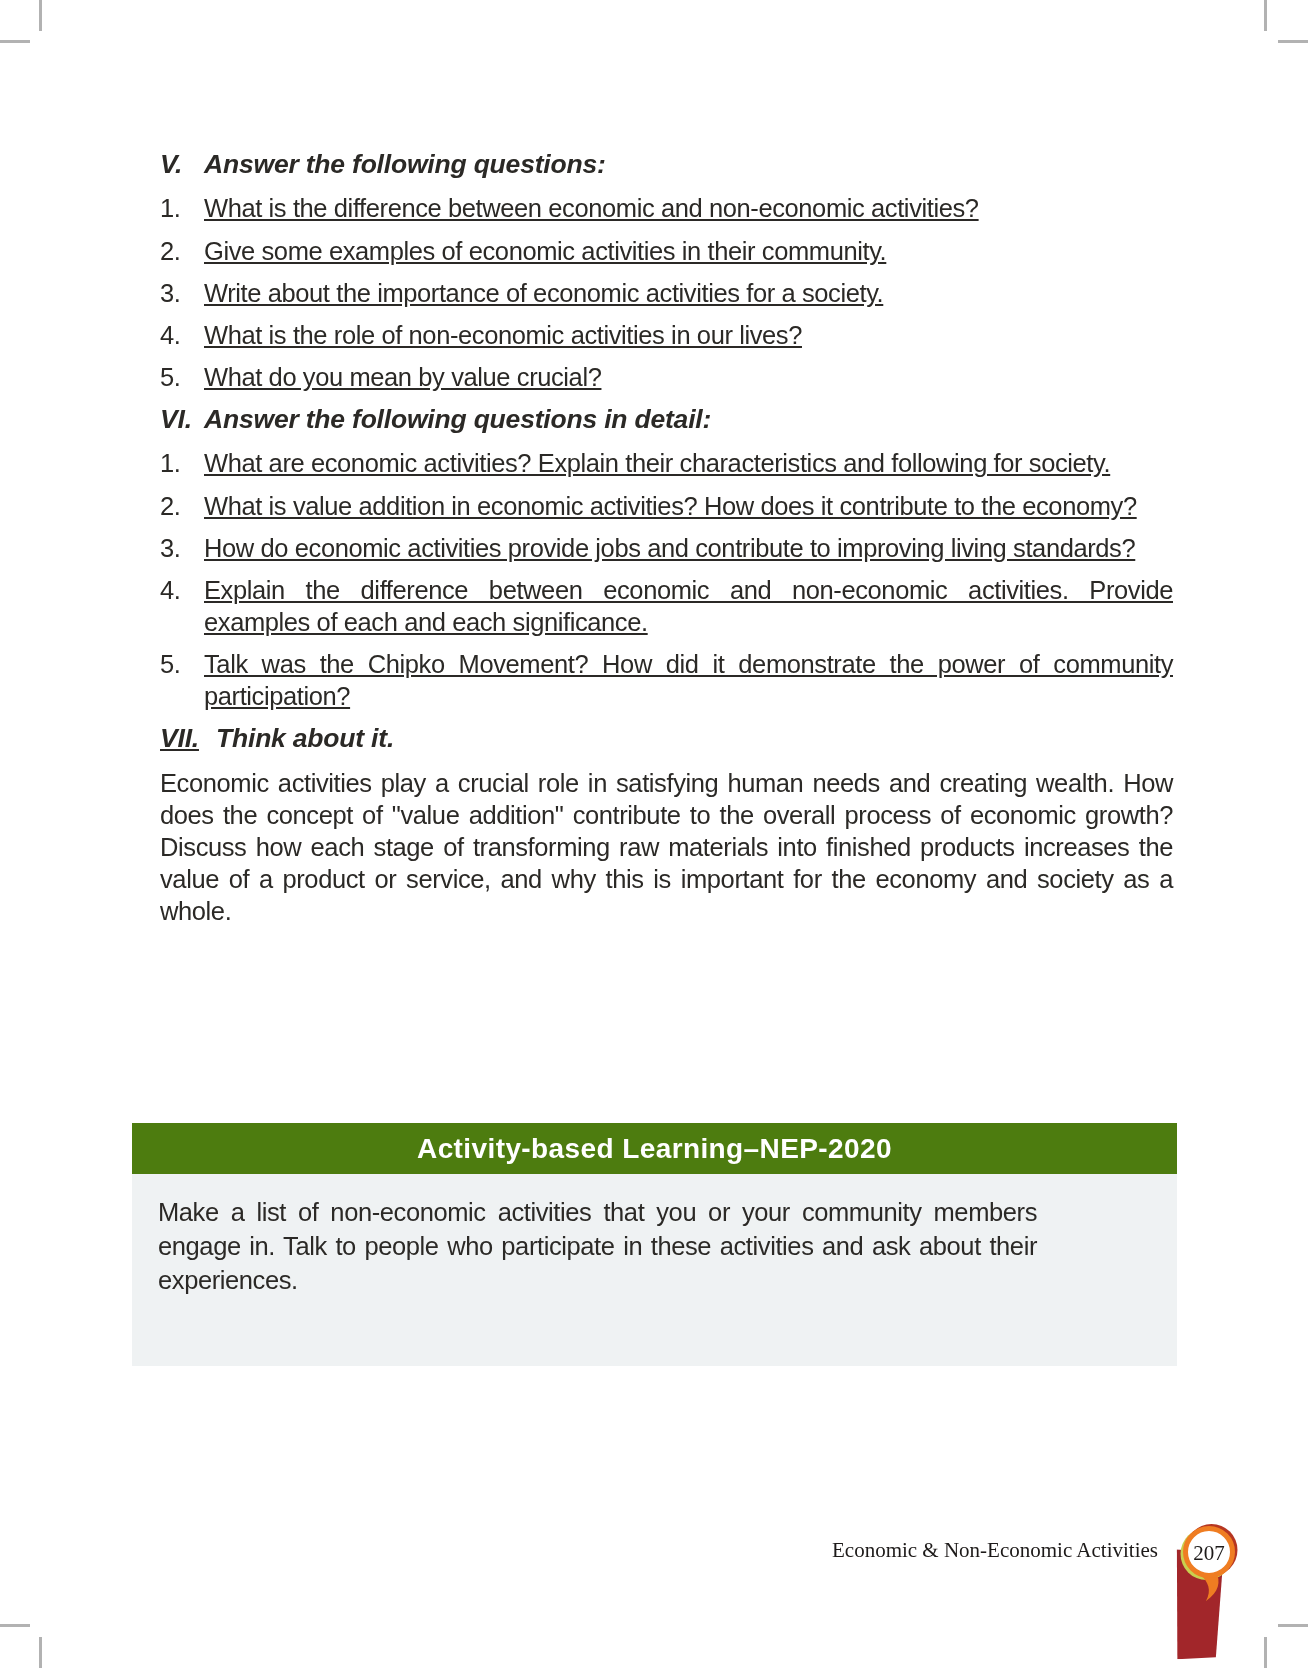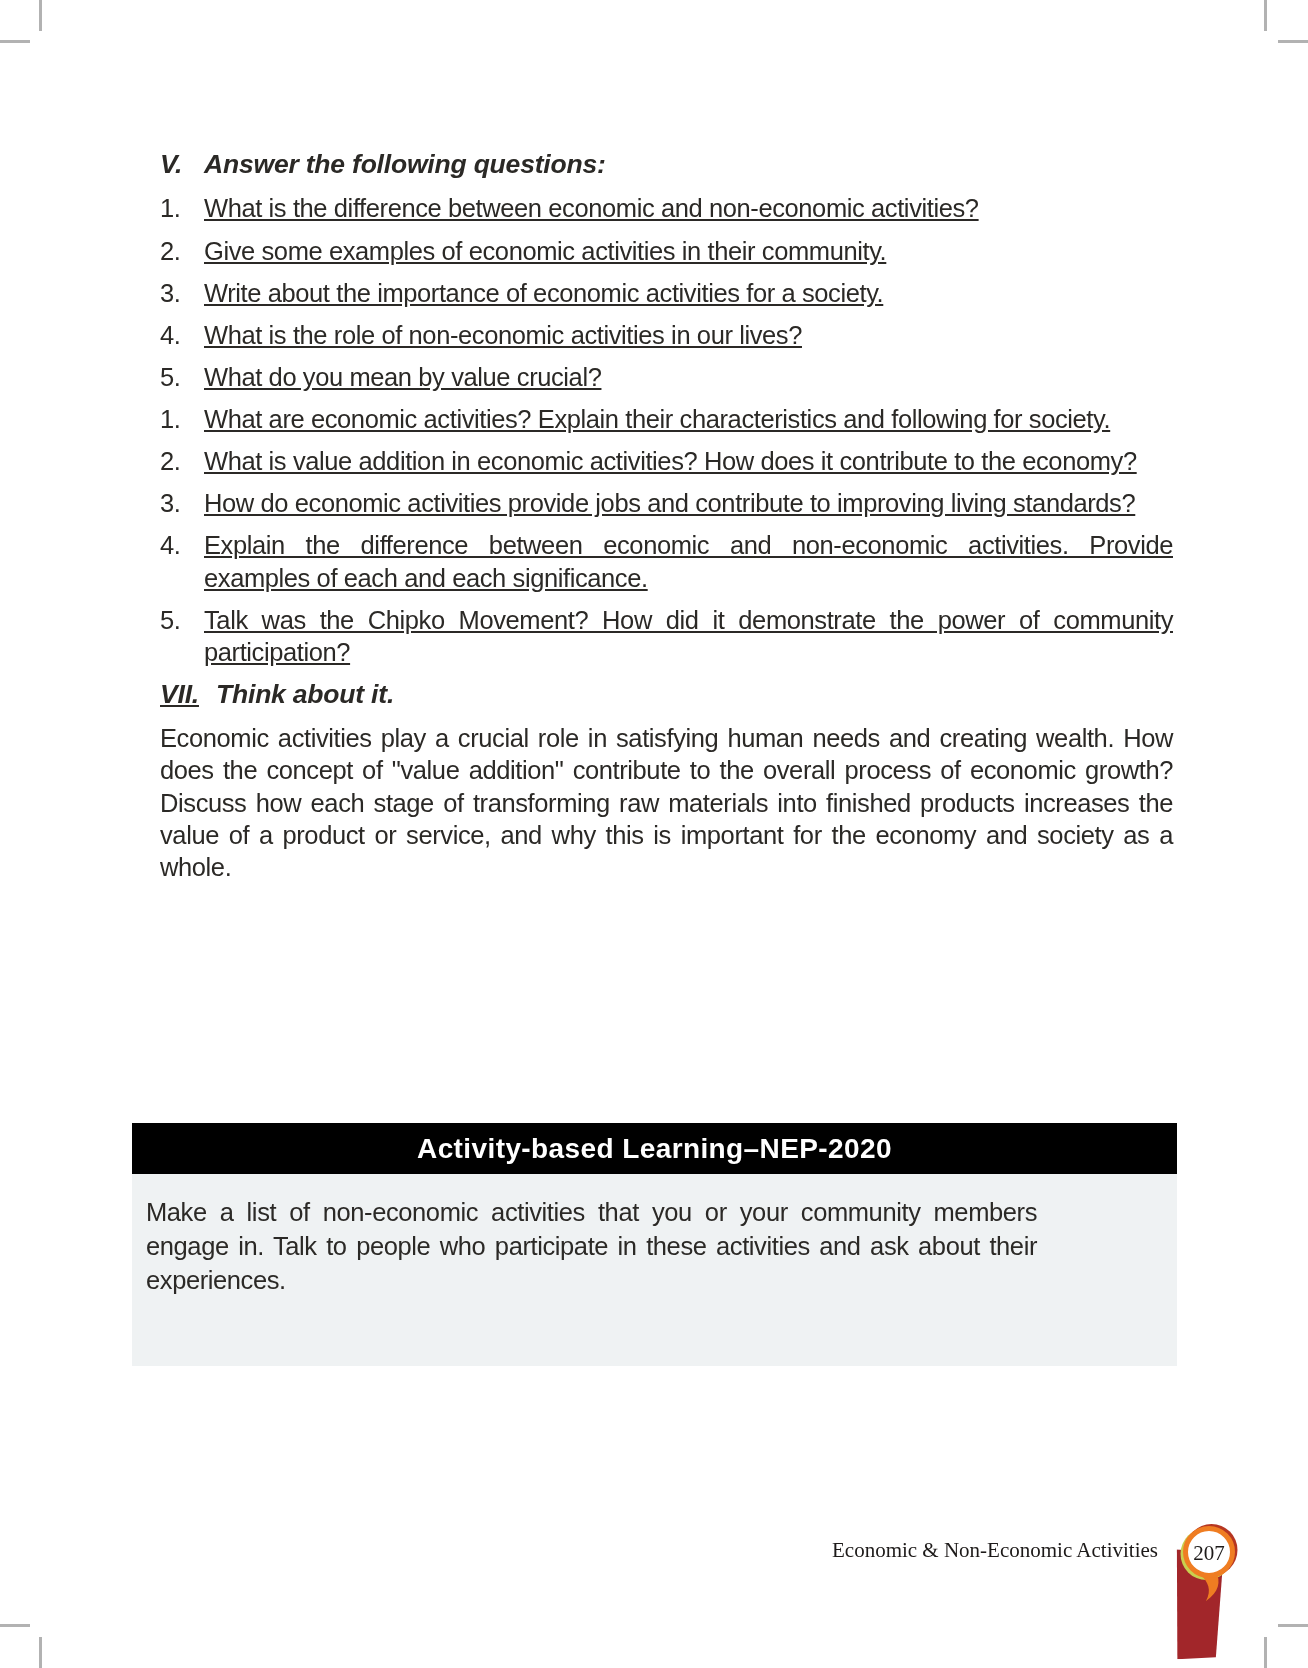--- a/index.html
+++ b/index.html
@@ -83,21 +83,21 @@
     line-height: 51px;
     text-align: center;
     color: #ffffff;
     font-weight: bold;
     font-size: 28px;
     letter-spacing: 0.4px;
   }
   .activity-body {
     height: 192px;
     box-sizing: border-box;
-    padding: 22px 140px 0 14px;
+    padding: 22px 140px 0 26px;
     font-size: 25.5px;
     line-height: 1.33;
     letter-spacing: -0.4px;
     text-align: justify;
     color: #2b2926;
   }
 
   
   .footer-title {
     position: absolute;
@@ -159,20 +159,24 @@
     </div>
     <div class="qrow">
       <span class="qnum">4.</span>
       <span class="qtext">What is the role of non-economic activities in our lives?</span>
     </div>
     <div class="qrow">
       <span class="qnum">5.</span>
       <span class="qtext">What do you mean by value crucial?</span>
     </div>
 
+    <div class="sec-heading">
+      <span class="sec-num">VI.</span>
+      <span>Answer the following questions in detail:</span>
+    </div>
     <div class="qrow">
       <span class="qnum">1.</span>
       <span class="qtext">What are economic activities? Explain their characteristics and following for society.</span>
     </div>
     <div class="qrow">
       <span class="qnum">2.</span>
       <span class="qtext">What is value addition in economic activities? How does it contribute to the economy?</span>
     </div>
     <div class="qrow">
       <span class="qnum">3.</span>
@@ -188,21 +192,21 @@
     </div>
 
     <div class="sec-heading">
       <span class="sec-num" style="min-width:56px;text-decoration:underline;">VII.</span>
       <span>Think about it.</span>
     </div>
     <div class="think-para">Economic activities play a crucial role in satisfying human needs and creating wealth. How does the concept of "value addition" contribute to the overall process of economic growth? Discuss how each stage of transforming raw materials into finished products increases the value of a product or service, and why this is important for the economy and society as a whole.</div>
   </div>
 
   <div class="activity-box">
-    <div class="activity-header" style="background: #000000;">Activity-based Learning–NEP-2020</div>
+    <div class="activity-header" style="background: #4d7c0f;">Activity-based Learning–NEP-2020</div>
     <div class="activity-body" style="background: rgb(239, 242, 243);">Make a list of non-economic activities that you or your community members engage in. Talk to people who participate in these activities and ask about their experiences.</div>
   </div>
 
   <div class="footer-title">Economic &amp; Non-Economic Activities</div>
 
   <div class="ribbon" style="background: rgb(162, 38, 42);"></div>
 
   <svg class="page-badge" viewBox="0 0 60 84" xmlns="http://www.w3.org/2000/svg">
 
     <circle cx="26.5" cy="30" r="26" class="accent-green" fill="#c9cf4e"></circle>

